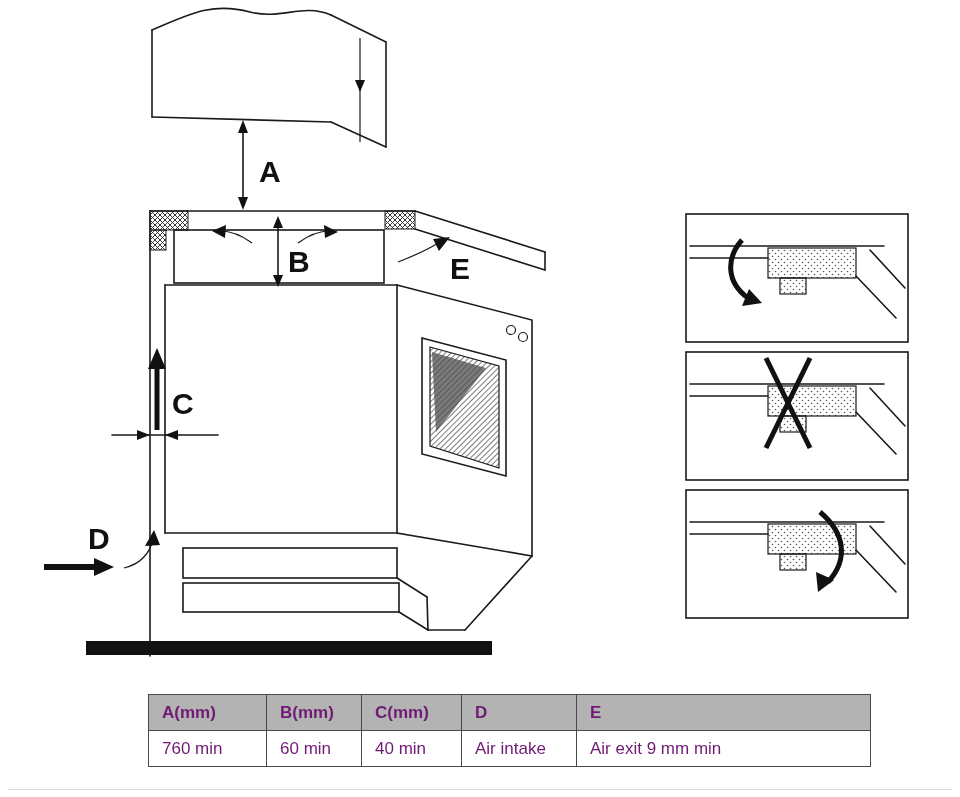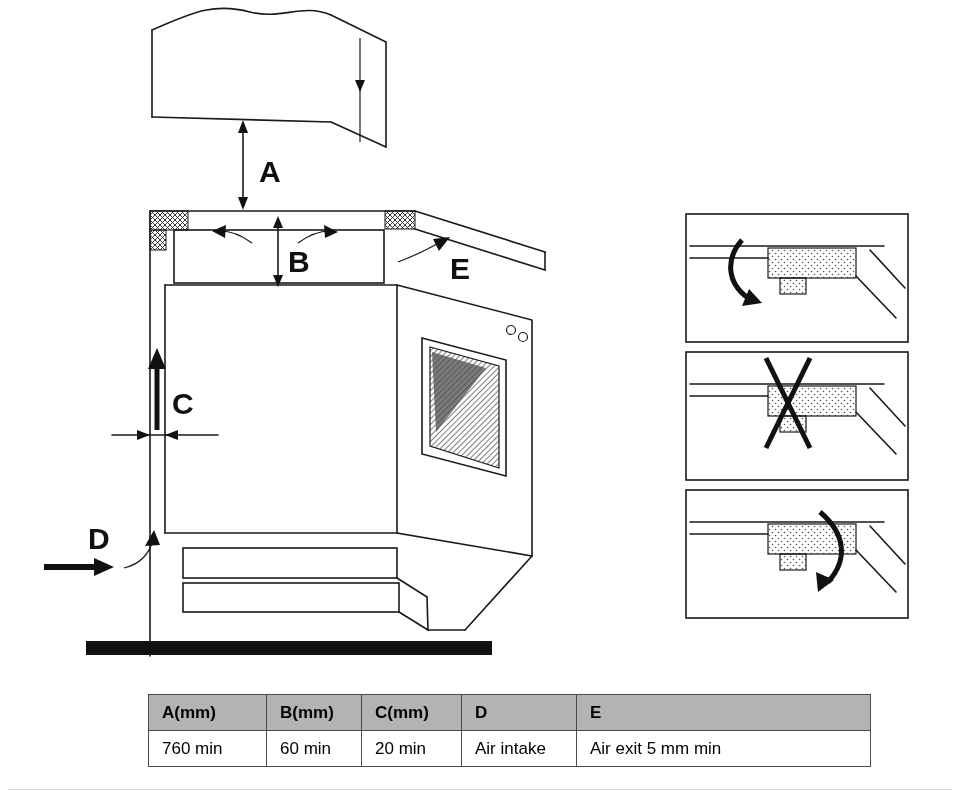--- a/index.html
+++ b/index.html
@@ -27,21 +27,21 @@
   }
 
   table.dims {
     position: absolute;
     left: 148px;
     top: 694px;
     width: 722px;
     border-collapse: collapse;
     font-family: "Liberation Sans", sans-serif;
     font-size: 17px;
-    color: #000000;
+    color: #701a75;
     table-layout: fixed;
     padding-left: 44px;
   }
   table.dims th, table.dims td {
     border: 1px solid #4a4a4a;
     text-align: left;
     padding: 7px 0 7px 13px;
     height: 36px;
     white-space: nowrap;
     overflow: hidden;
@@ -228,21 +228,21 @@
         <th>B(mm)</th>
         <th>C(mm)</th>
         <th>D</th>
         <th>E</th>
       </tr>
     </thead>
     <tbody>
       <tr>
         <td>760 min</td>
         <td>60 min</td>
-        <td>20 min</td>
+        <td>40 min</td>
         <td>Air intake</td>
-        <td>Air exit 5 mm min</td>
+        <td>Air exit 9 mm min</td>
       </tr>
     </tbody>
   </table>
 
   <div class="page-bottom-rule"></div>
 </div>
 
 </body></html>

